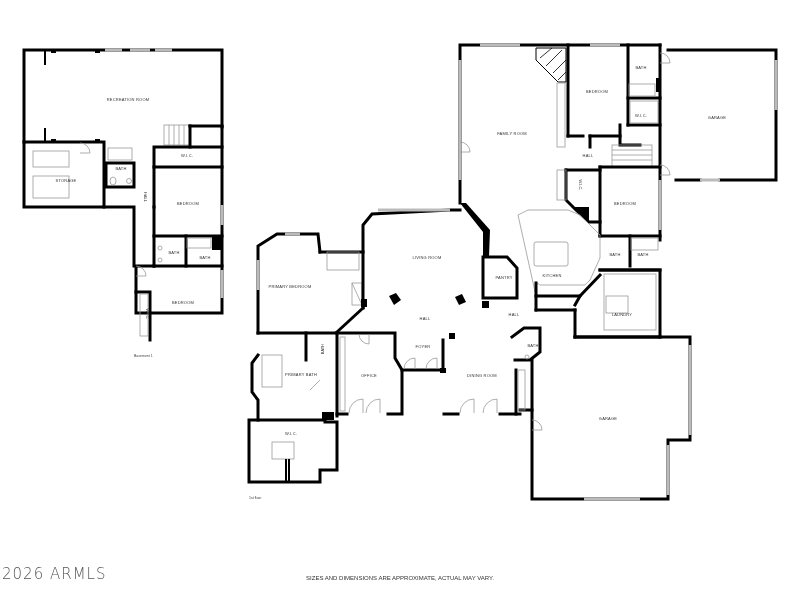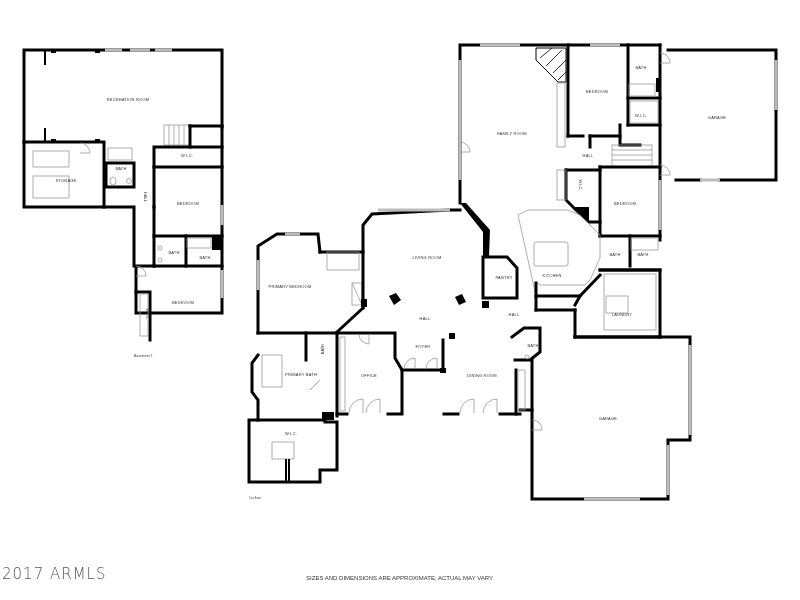--- a/index.html
+++ b/index.html
@@ -237,14 +237,14 @@
     <text class="lblv" x="144" y="197" transform="rotate(90 144 197)">HALL</text>
     <text class="lbl" x="188" y="205">BEDROOM</text>
     <text class="lbl" x="174" y="254">BATH</text>
     <text class="lbl" x="205" y="259">BATH</text>
     <text class="lbl" x="183" y="304">BEDROOM</text>
     <text class="lblv" x="146" y="314" transform="rotate(90 146 314)">W.I.C.</text>
     <text class="flabel" x="134" y="357">Basement 1</text>
   </g>
 </svg>
 
-<div id="footer-left">2017 ARMLS</div>
+<div id="footer-left">2026 ARMLS</div>
 <div id="footer-right">SIZES AND DIMENSIONS ARE APPROXIMATE, ACTUAL MAY VARY.</div>
 
 </body></html>

